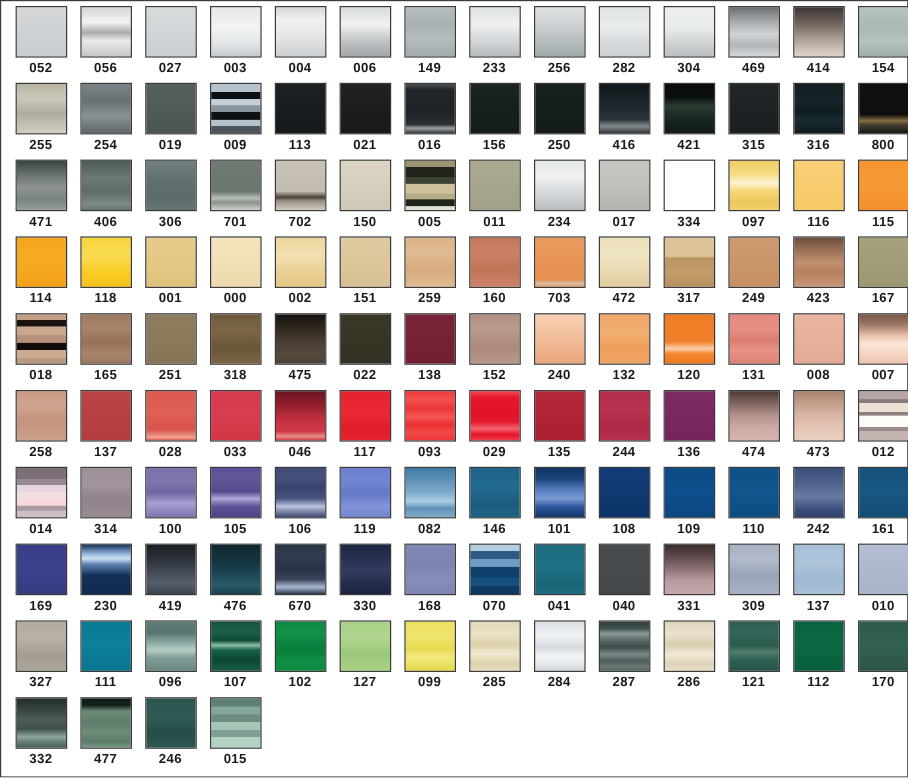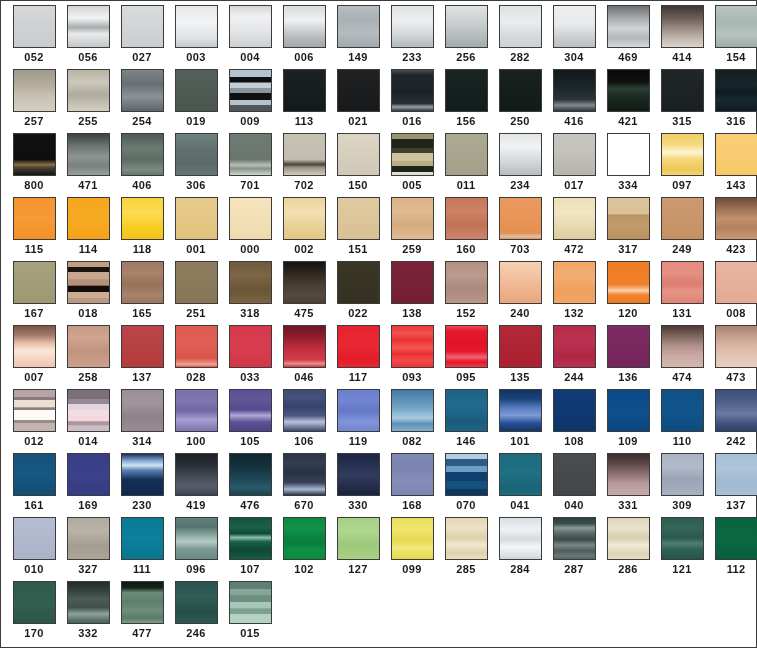--- a/index.html
+++ b/index.html
@@ -109,24 +109,20 @@
       </div>
       <div class="swatch-cell">
         <div class="swatch-chip" style="background-image: linear-gradient(rgb(62, 55, 52) 0%, rgb(107, 95, 89) 30%, rgb(164, 150, 141) 60%, rgb(203, 192, 184) 85%, rgb(222, 212, 205) 100%);"></div>
         <div class="swatch-label">414</div>
       </div>
       <div class="swatch-cell">
         <div class="swatch-chip" style="background-image: linear-gradient(rgb(183, 196, 192) 0%, rgb(169, 184, 179) 40%, rgb(182, 195, 191) 70%, rgb(159, 173, 168) 100%);"></div>
         <div class="swatch-label">154</div>
       </div>
       <div class="swatch-cell">
-        <div class="swatch-chip" style="background-image: linear-gradient(rgb(160, 154, 140) 0%, rgb(179, 172, 157) 35%, rgb(201, 194, 179) 65%, rgb(213, 207, 194) 100%);"></div>
-        <div class="swatch-label">257</div>
-      </div>
-      <div class="swatch-cell">
         <div class="swatch-chip" style="background-image: linear-gradient(rgb(184, 180, 164) 0%, rgb(205, 201, 186) 30%, rgb(176, 172, 157) 60%, rgb(210, 207, 193) 100%);"></div>
         <div class="swatch-label">255</div>
       </div>
       <div class="swatch-cell">
         <div class="swatch-chip" style="background-image: linear-gradient(rgb(125, 132, 136) 0%, rgb(104, 112, 116) 35%, rgb(139, 146, 150) 65%, rgb(94, 102, 106) 100%);"></div>
         <div class="swatch-label">254</div>
       </div>
       <div class="swatch-cell">
         <div class="swatch-chip" style="background-image: linear-gradient(rgb(86, 96, 90) 0%, rgb(81, 91, 85) 50%, rgb(76, 86, 80) 100%);"></div>
         <div class="swatch-label">019</div>
@@ -218,21 +214,21 @@
       <div class="swatch-cell">
         <div class="swatch-chip"></div>
         <div class="swatch-label">334</div>
       </div>
       <div class="swatch-cell">
         <div class="swatch-chip" style="background-image: linear-gradient(rgb(242, 207, 101) 0%, rgb(245, 217, 125) 25%, rgb(253, 243, 210) 45%, rgb(246, 217, 125) 60%, rgb(238, 199, 90) 85%, rgb(243, 210, 113) 100%);"></div>
         <div class="swatch-label">097</div>
       </div>
       <div class="swatch-cell">
         <div class="swatch-chip" style="background-image: linear-gradient(rgb(249, 207, 118) 0%, rgb(248, 204, 112) 50%, rgb(246, 201, 104) 100%);"></div>
-        <div class="swatch-label">143</div>
+        <div class="swatch-label">116</div>
       </div>
       <div class="swatch-cell">
         <div class="swatch-chip" style="background-image: linear-gradient(rgb(245, 149, 47) 0%, rgb(245, 154, 53) 50%, rgb(244, 144, 42) 100%);"></div>
         <div class="swatch-label">115</div>
       </div>
       <div class="swatch-cell">
         <div class="swatch-chip" style="background-image: linear-gradient(rgb(245, 167, 29) 0%, rgb(246, 171, 36) 50%, rgb(244, 161, 24) 100%);"></div>
         <div class="swatch-label">114</div>
       </div>
       <div class="swatch-cell">
@@ -366,21 +362,21 @@
       <div class="swatch-cell">
         <div class="swatch-chip" style="background-image: linear-gradient(rgb(231, 34, 47) 0%, rgb(234, 40, 52) 45%, rgb(226, 28, 41) 80%, rgb(232, 38, 50) 100%);"></div>
         <div class="swatch-label">117</div>
       </div>
       <div class="swatch-cell">
         <div class="swatch-chip" style="background-image: linear-gradient(rgb(238, 58, 58) 0%, rgb(243, 80, 80) 18%, rgb(235, 51, 51) 35%, rgb(244, 87, 87) 52%, rgb(234, 47, 47) 68%, rgb(241, 75, 75) 84%, rgb(236, 53, 53) 100%);"></div>
         <div class="swatch-label">093</div>
       </div>
       <div class="swatch-cell">
         <div class="swatch-chip" style="background-image: linear-gradient(rgb(240, 74, 85) 0%, rgb(232, 24, 44) 12%, rgb(226, 18, 41) 40%, rgb(230, 24, 48) 62%, rgb(244, 99, 111) 76%, rgb(228, 20, 42) 88%, rgb(238, 60, 75) 100%);"></div>
-        <div class="swatch-label">095</div>
+        <div class="swatch-label">029</div>
       </div>
       <div class="swatch-cell">
         <div class="swatch-chip" style="background-image: linear-gradient(rgb(178, 40, 56) 0%, rgb(174, 36, 52) 50%, rgb(170, 32, 48) 100%);"></div>
         <div class="swatch-label">135</div>
       </div>
       <div class="swatch-cell">
         <div class="swatch-chip" style="background-image: linear-gradient(rgb(179, 44, 75) 0%, rgb(186, 52, 82) 38%, rgb(174, 39, 69) 72%, rgb(183, 48, 80) 100%);"></div>
         <div class="swatch-label">244</div>
       </div>
       <div class="swatch-cell">

